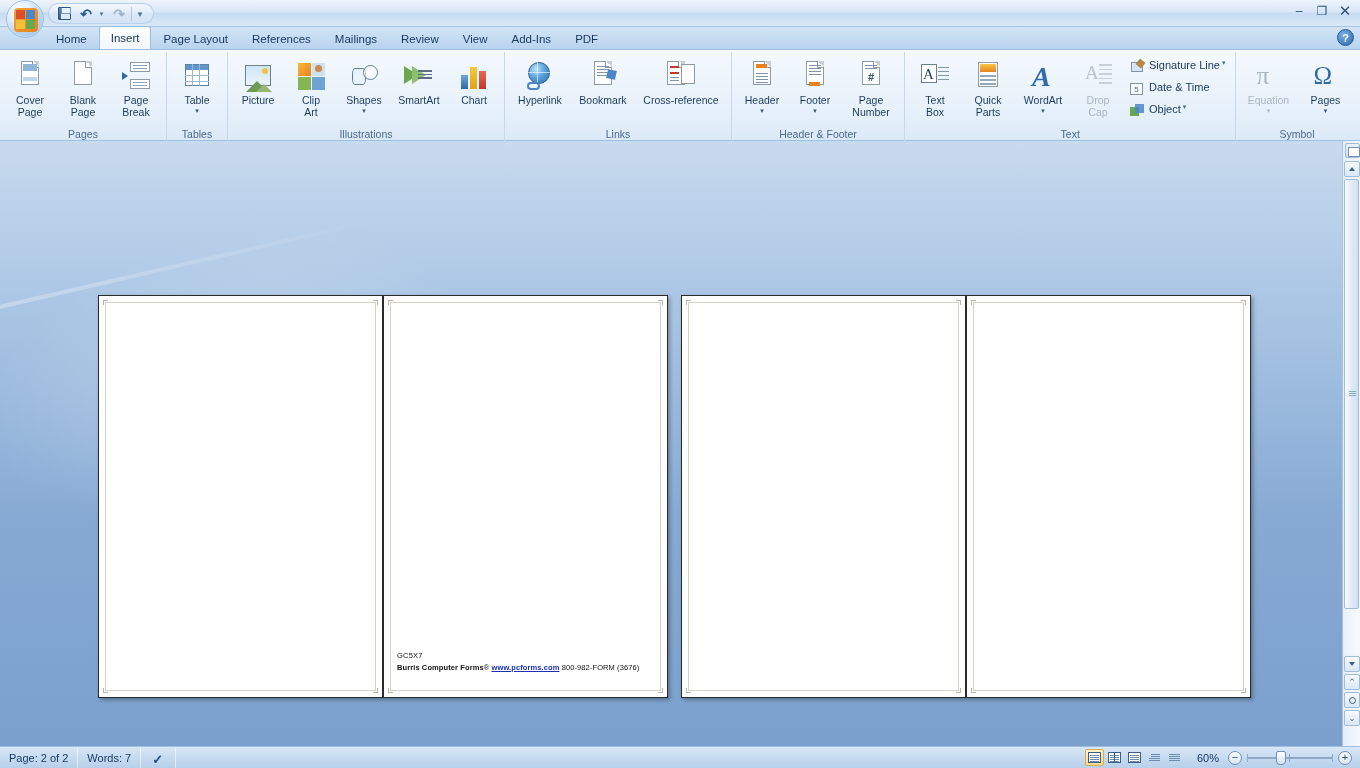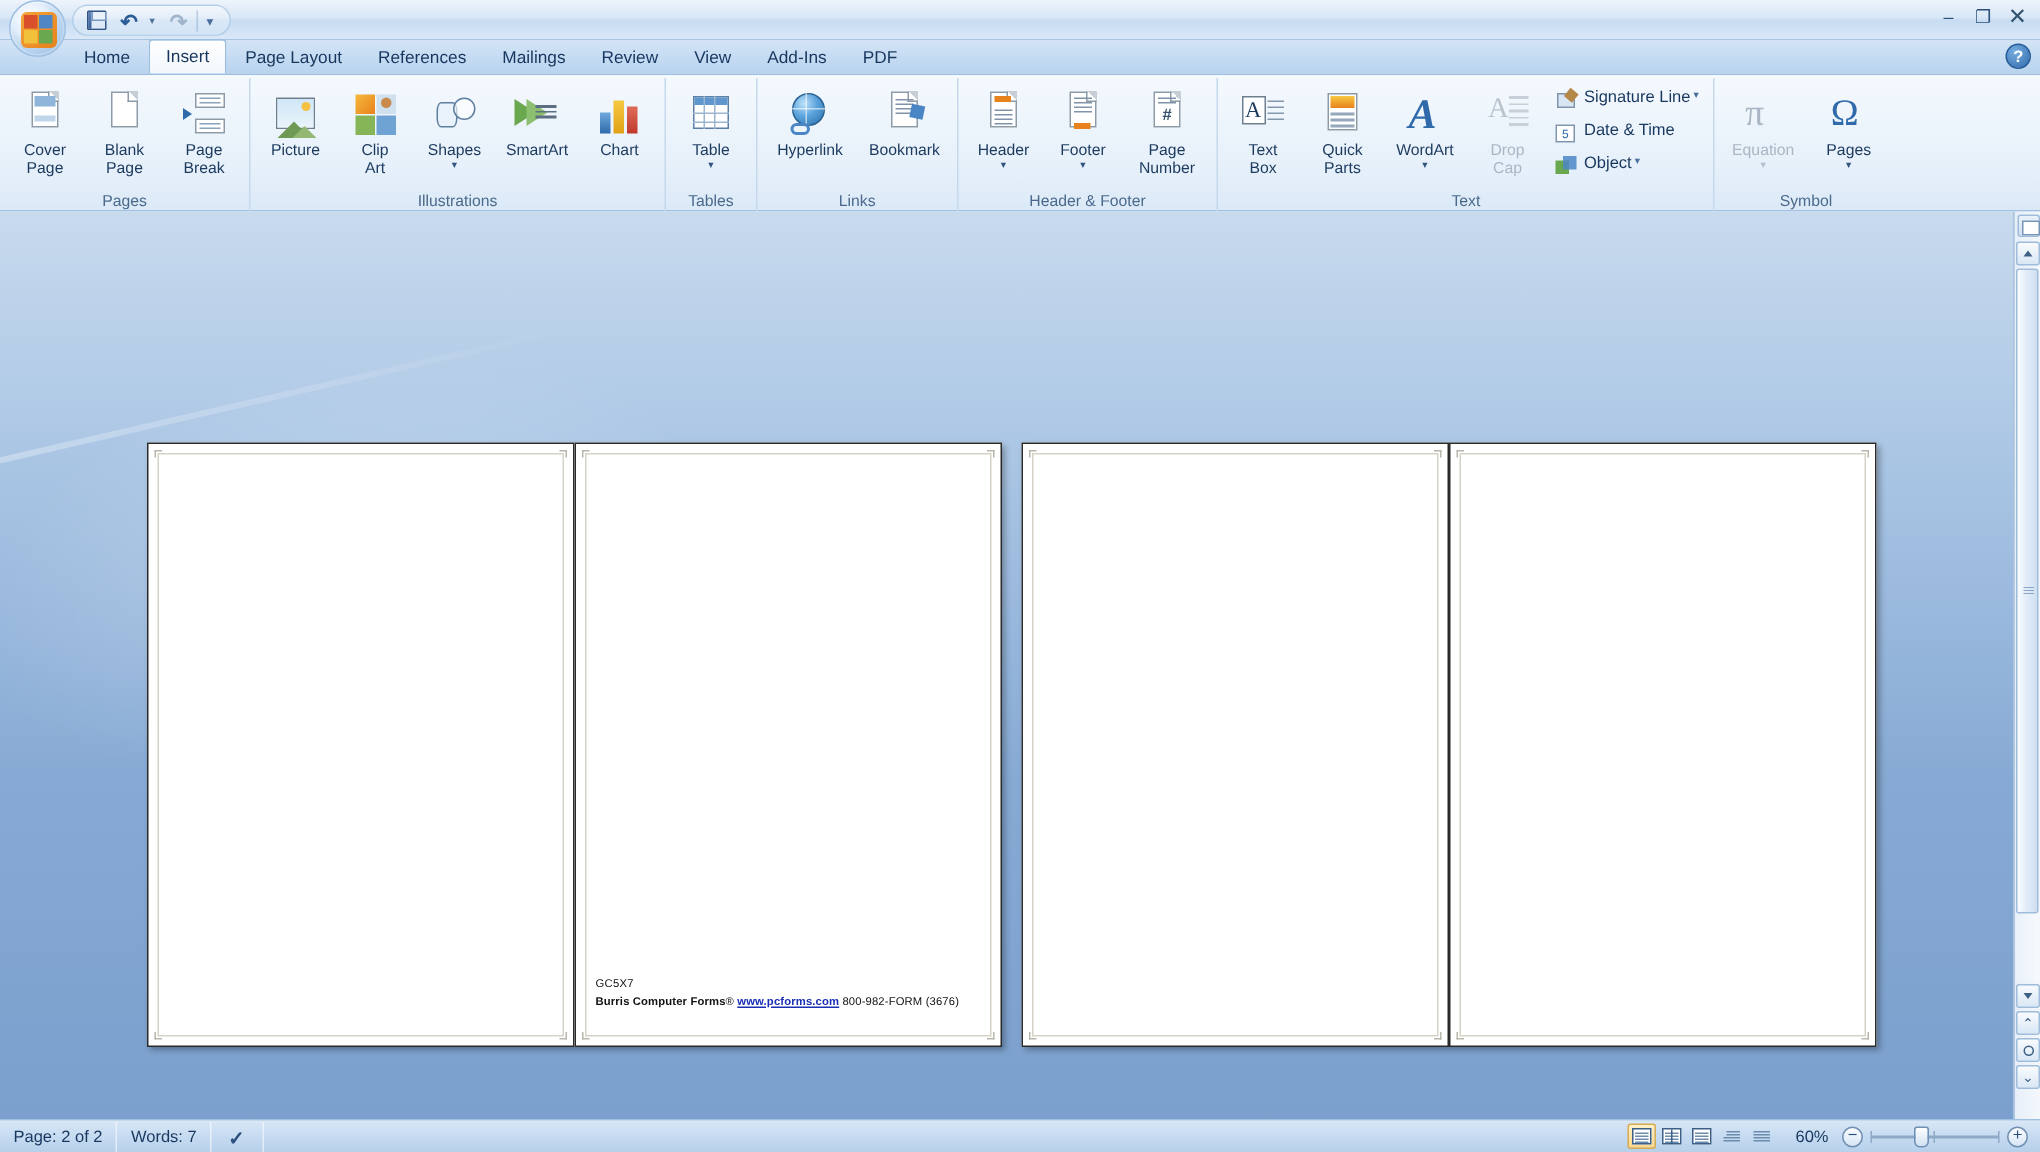--- a/index.html
+++ b/index.html
@@ -518,88 +518,88 @@
         <span class="lbl">Page</span>
         <span class="lbl" style="margin-top:0">Break</span>
       </div>
     </div>
     <div class="rgroup-label">Pages</div>
   </div>
 
   <div class="rgroup">
     <div class="rgroup-body">
       <div class="bigbtn">
-        <span class="ico pic-ico">
-          <span class="frame"></span>
-            <span class="sky"></span>
-            <span class="sun"></span>
-          <span class="mtn"></span>
-            <span class="mtn2"></span>
-        </span>
-        <span class="lbl">Picture</span>
-      </div>
-      <div class="bigbtn">
-        <span class="ico clip-ico">
-          <span class="q q1"></span>
-            <span class="q q2"></span>
-            <span class="q q3"></span>
-            <span class="q q4"></span>
-          <span class="pers"></span>
-        </span>
-        <span class="lbl">Clip</span>
-        <span class="lbl" style="margin-top:0">Art</span>
-      </div>
-      <div class="bigbtn">
-        <span class="ico shapes-ico">
-          <span class="cyl"></span>
-            <span class="circ"></span>
-        </span>
-        <span class="lbl">Shapes</span>
-        <span class="caret">▾</span>
-      </div>
-      <div class="bigbtn" style="width:56px">
-        <span class="ico smart-ico">
-          <span class="arrow"></span>
-            <span class="arrow2"></span>
-          <span class="txt">
-              <i></i>
-              <i></i>
-              <i></i>
-            </span>
-        </span>
-        <span class="lbl">SmartArt</span>
-      </div>
-      <div class="bigbtn">
-        <span class="ico chart-ico">
-          <span class="bar b1"></span>
-            <span class="bar b2"></span>
-            <span class="bar b3"></span>
-        </span>
-        <span class="lbl">Chart</span>
-      </div>
-    </div>
-    <div class="rgroup-label">Illustrations</div>
-  </div>
-
-  <div class="rgroup">
-    <div class="rgroup-body">
-      <div class="bigbtn">
         <span class="ico table-ico">
           <span class="grid"></span>
             <span class="hdr"></span>
           <span class="v" style="left:11px"></span>
             <span class="v" style="left:18px"></span>
           <span class="h" style="top:15px"></span>
             <span class="h" style="top:21px"></span>
         </span>
         <span class="lbl">Table</span>
         <span class="caret">▾</span>
       </div>
     </div>
     <div class="rgroup-label">Tables</div>
+  </div>
+
+  <div class="rgroup">
+    <div class="rgroup-body">
+      <div class="bigbtn">
+        <span class="ico pic-ico">
+          <span class="frame"></span>
+            <span class="sky"></span>
+            <span class="sun"></span>
+          <span class="mtn"></span>
+            <span class="mtn2"></span>
+        </span>
+        <span class="lbl">Picture</span>
+      </div>
+      <div class="bigbtn">
+        <span class="ico clip-ico">
+          <span class="q q1"></span>
+            <span class="q q2"></span>
+            <span class="q q3"></span>
+            <span class="q q4"></span>
+          <span class="pers"></span>
+        </span>
+        <span class="lbl">Clip</span>
+        <span class="lbl" style="margin-top:0">Art</span>
+      </div>
+      <div class="bigbtn">
+        <span class="ico shapes-ico">
+          <span class="cyl"></span>
+            <span class="circ"></span>
+        </span>
+        <span class="lbl">Shapes</span>
+        <span class="caret">▾</span>
+      </div>
+      <div class="bigbtn" style="width:56px">
+        <span class="ico smart-ico">
+          <span class="arrow"></span>
+            <span class="arrow2"></span>
+          <span class="txt">
+              <i></i>
+              <i></i>
+              <i></i>
+            </span>
+        </span>
+        <span class="lbl">SmartArt</span>
+      </div>
+      <div class="bigbtn">
+        <span class="ico chart-ico">
+          <span class="bar b1"></span>
+            <span class="bar b2"></span>
+            <span class="bar b3"></span>
+        </span>
+        <span class="lbl">Chart</span>
+      </div>
+    </div>
+    <div class="rgroup-label">Illustrations</div>
   </div>
 
   <div class="rgroup">
     <div class="rgroup-body">
       <div class="bigbtn" style="width:62px">
         <span class="ico globe-ico">
           <span class="g"></span>
             <span class="meridian"></span>
             <span class="eq"></span>
             <span class="chain"></span>
@@ -611,20 +611,32 @@
           <span class="page-sheet"></span>
           <span class="lines">
               <i></i>
               <i></i>
               <i></i>
               <i></i>
             </span>
           <span class="flag"></span>
         </span>
         <span class="lbl">Bookmark</span>
+      </div>
+      <div class="bigbtn" style="width:92px">
+        <span class="ico xref-ico">
+          <span class="page-sheet" style="left:2px"></span>
+          <span class="doc2"></span>
+          <span class="red"><i style="left:5px;top:6px;width:9px"></i><i style="left:5px;top:12px;width:9px"></i></span>
+          <span class="lines" style="left:5px;top:17px;width:9px">
+              <i></i>
+              <i></i>
+            </span>
+        </span>
+        <span class="lbl">Cross-reference</span>
       </div>
     </div>
     <div class="rgroup-label">Links</div>
   </div>
 
   <div class="rgroup">
     <div class="rgroup-body">
       <div class="bigbtn">
         <span class="ico hdr-ico">
           <span class="page-sheet"></span>

